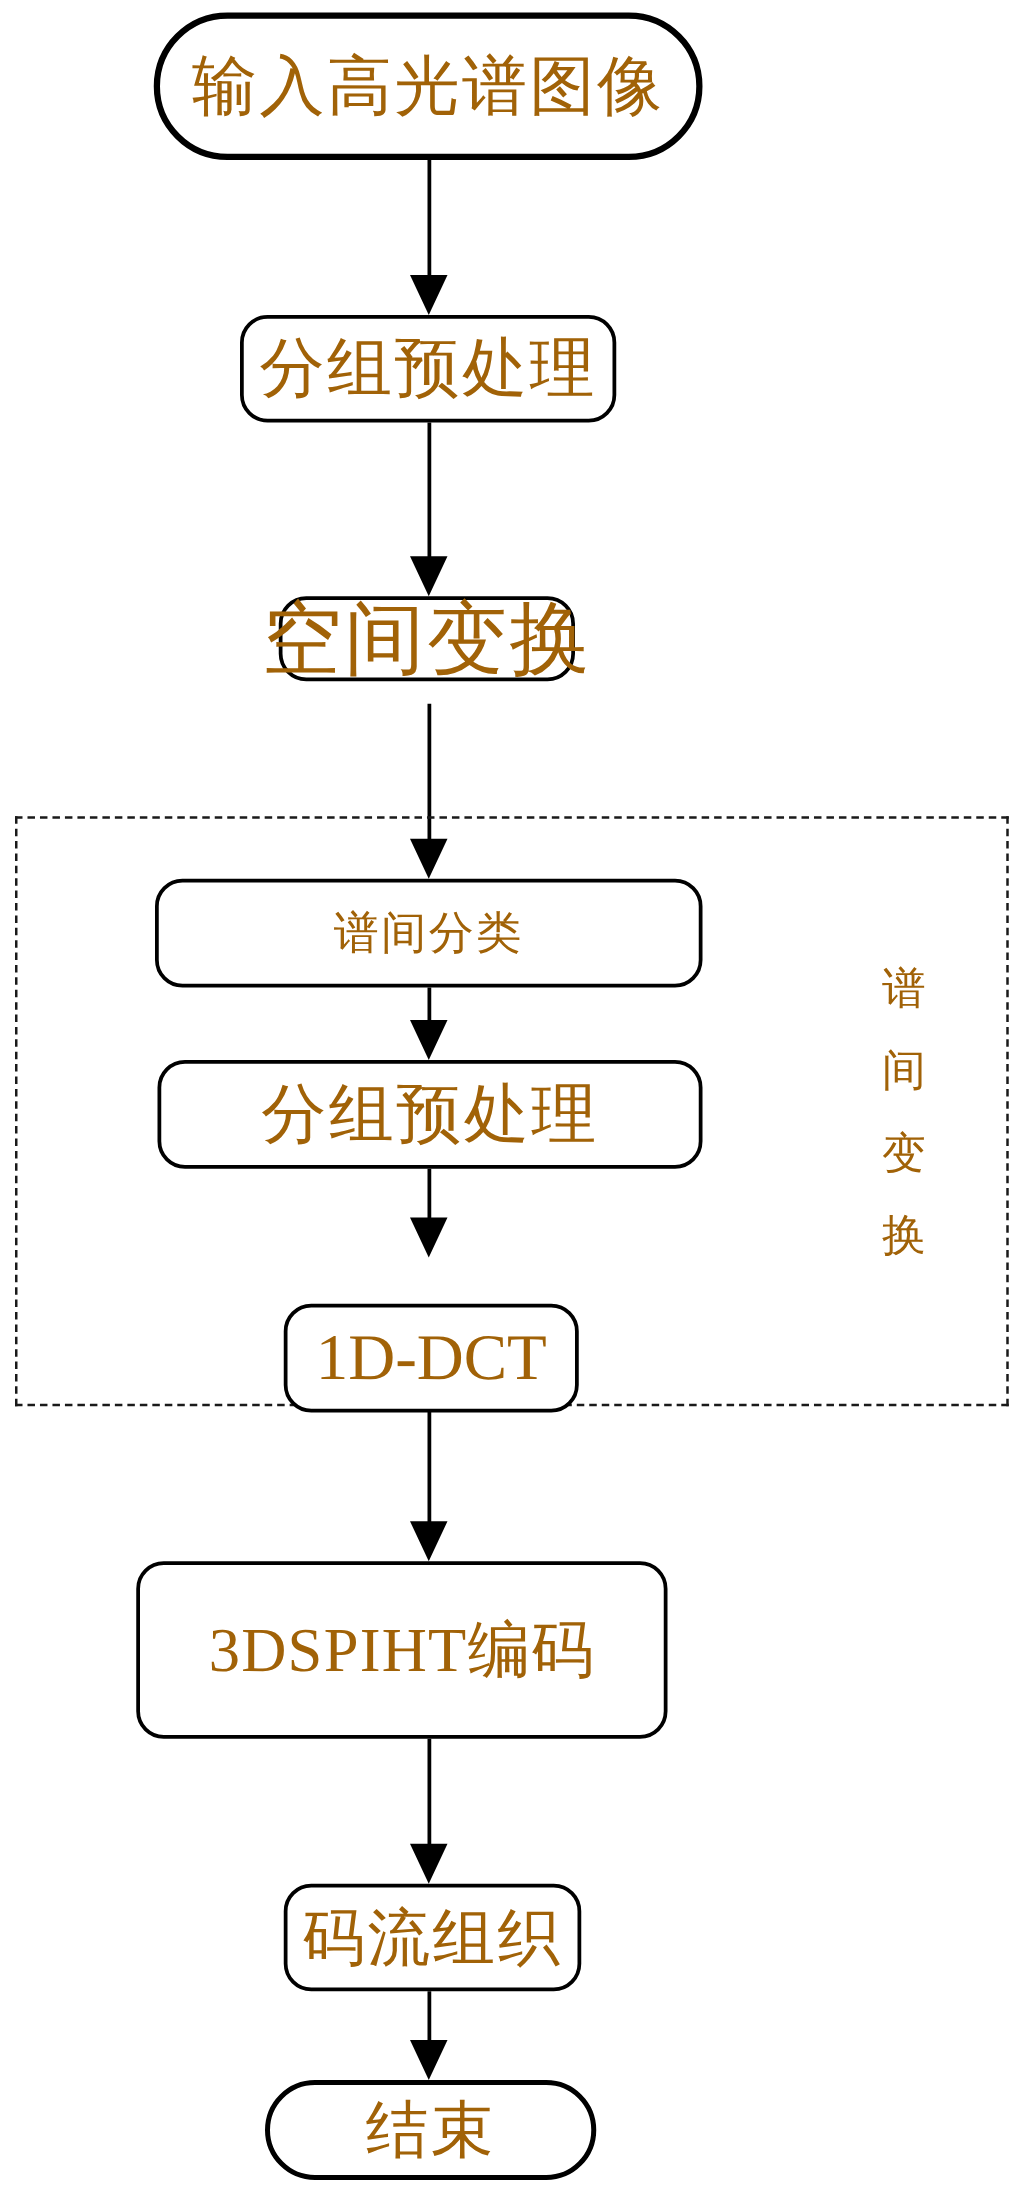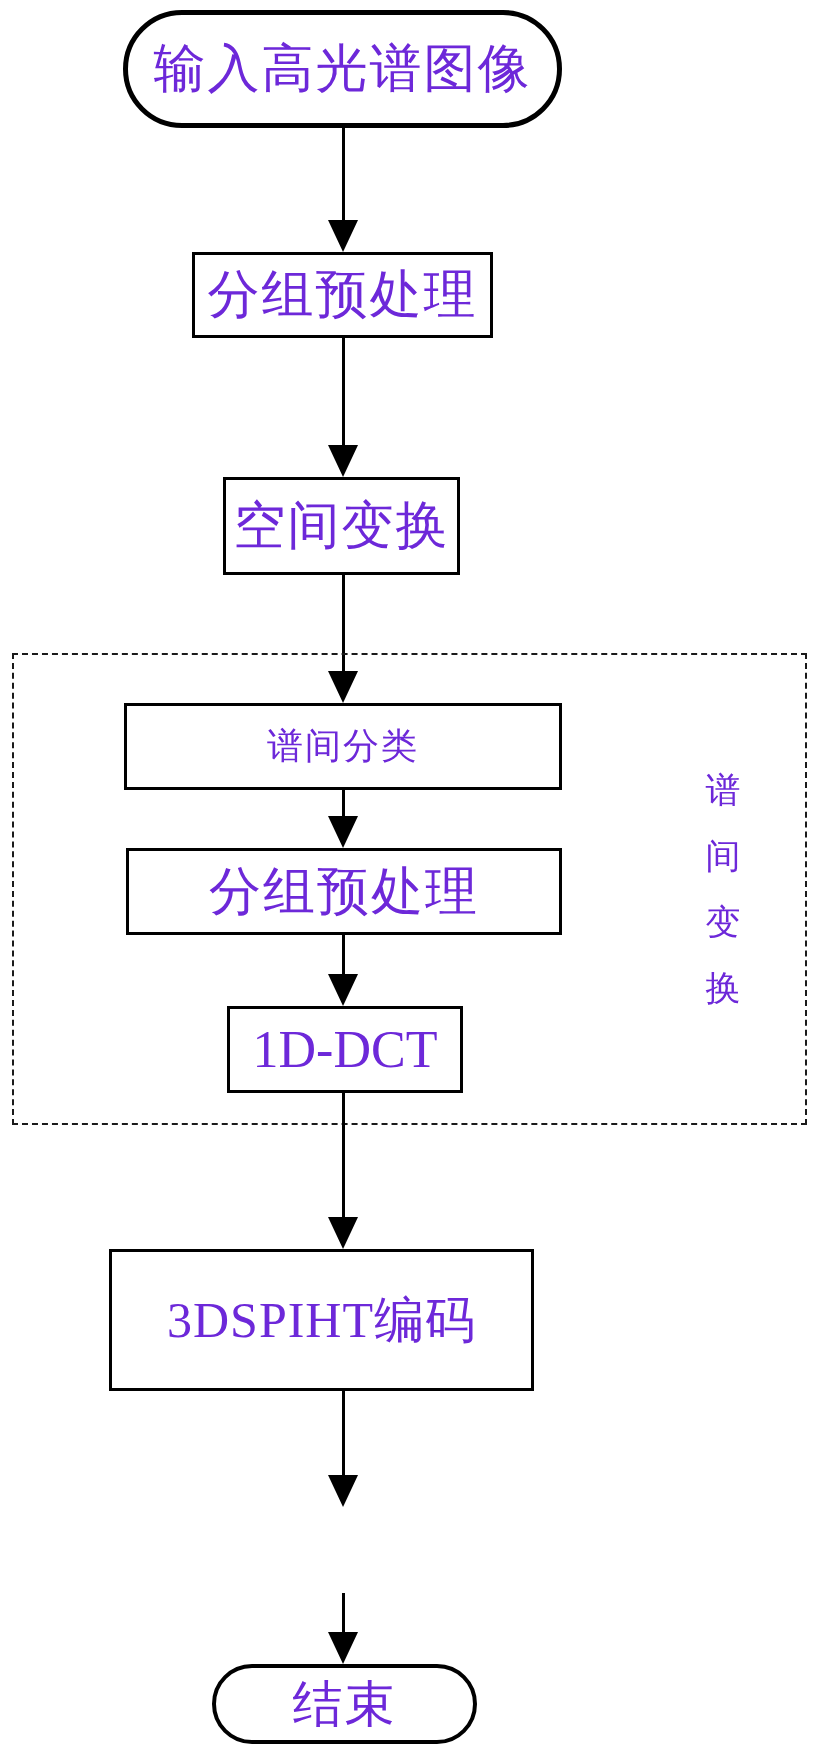--- a/index.html
+++ b/index.html
@@ -2,44 +2,45 @@
 <html><head>
 <meta charset="utf-8">
 <style>
   html, body { margin: 0; padding: 0; background: #ffffff; }
   .canvas {
     position: relative;
     width: 823px;
     height: 1761px;
     background: #ffffff;
     font-family: "Liberation Serif", "DejaVu Serif", serif;
-    color: #6d28d9;
+    color: #a16207;
     overflow: hidden;
   }
   .node {
     position: absolute;
     box-sizing: border-box;
     display: flex;
     align-items: center;
     justify-content: center;
     background: #ffffff;
     text-align: center;
     letter-spacing: 2px;
     white-space: nowrap;
     z-index: 2;
+    border-radius: 22px;
   }
   .terminator { border: 5px solid #000; }
   .process    { border: 3px solid #000; }
 
   .n-start      { left: 123px; top: 10px;   width: 439px; height: 118px; font-size: 52px; border-radius: 64px; }
   .n-preprocess { left: 192px; top: 252px;  width: 301px; height: 86px;  font-size: 52px; }
-  .n-spatial    { left: 223px; top: 477px;  width: 237px; height: 98px;  font-size: 52px; }
+  .n-spatial    { left: 223px; top: 477px;  width: 237px; height: 68px;  font-size: 64px; }
   .n-classify   { left: 124px; top: 703px;  width: 438px; height: 87px;  font-size: 36px; }
   .n-residual   { left: 126px; top: 848px;  width: 436px; height: 87px;  font-size: 52px; }
-  .n-dct        { left: 227px; top: 1006px; width: 236px; height: 87px;  font-size: 52px; letter-spacing: 0; }
+  .n-dct        { left: 227px; top: 1043px; width: 236px; height: 87px;  font-size: 52px; letter-spacing: 0; }
   .n-spiht      { left: 109px; top: 1249px; width: 425px; height: 142px; font-size: 50px; letter-spacing: 1px; }
   .n-bitstream  { left: 227px; top: 1507px; width: 238px; height: 86px;  font-size: 50px; }
   .n-end        { left: 212px; top: 1664px; width: 265px; height: 80px;  font-size: 50px; border-width: 4px; border-radius: 44px; }
 
   .group-box {
     position: absolute;
     box-sizing: border-box;
     left: 12px; top: 653px;
     width: 795px; height: 472px;
     border: 2px dashed #1a1a1a;
@@ -147,20 +148,23 @@
 
   <div class="node process n-spiht">
     <span>3DSPIHT编码</span>
   </div>
 
   <div class="arrow a7">
     <span class="shaft"></span>
     <span class="head"></span>
   </div>
 
+  <div class="node process n-bitstream">
+    <span>码流组织</span>
+  </div>
 
   <div class="arrow a8">
     <span class="shaft"></span>
     <span class="head"></span>
   </div>
 
   <div class="node terminator n-end">
     <span>结束</span>
   </div>
 

